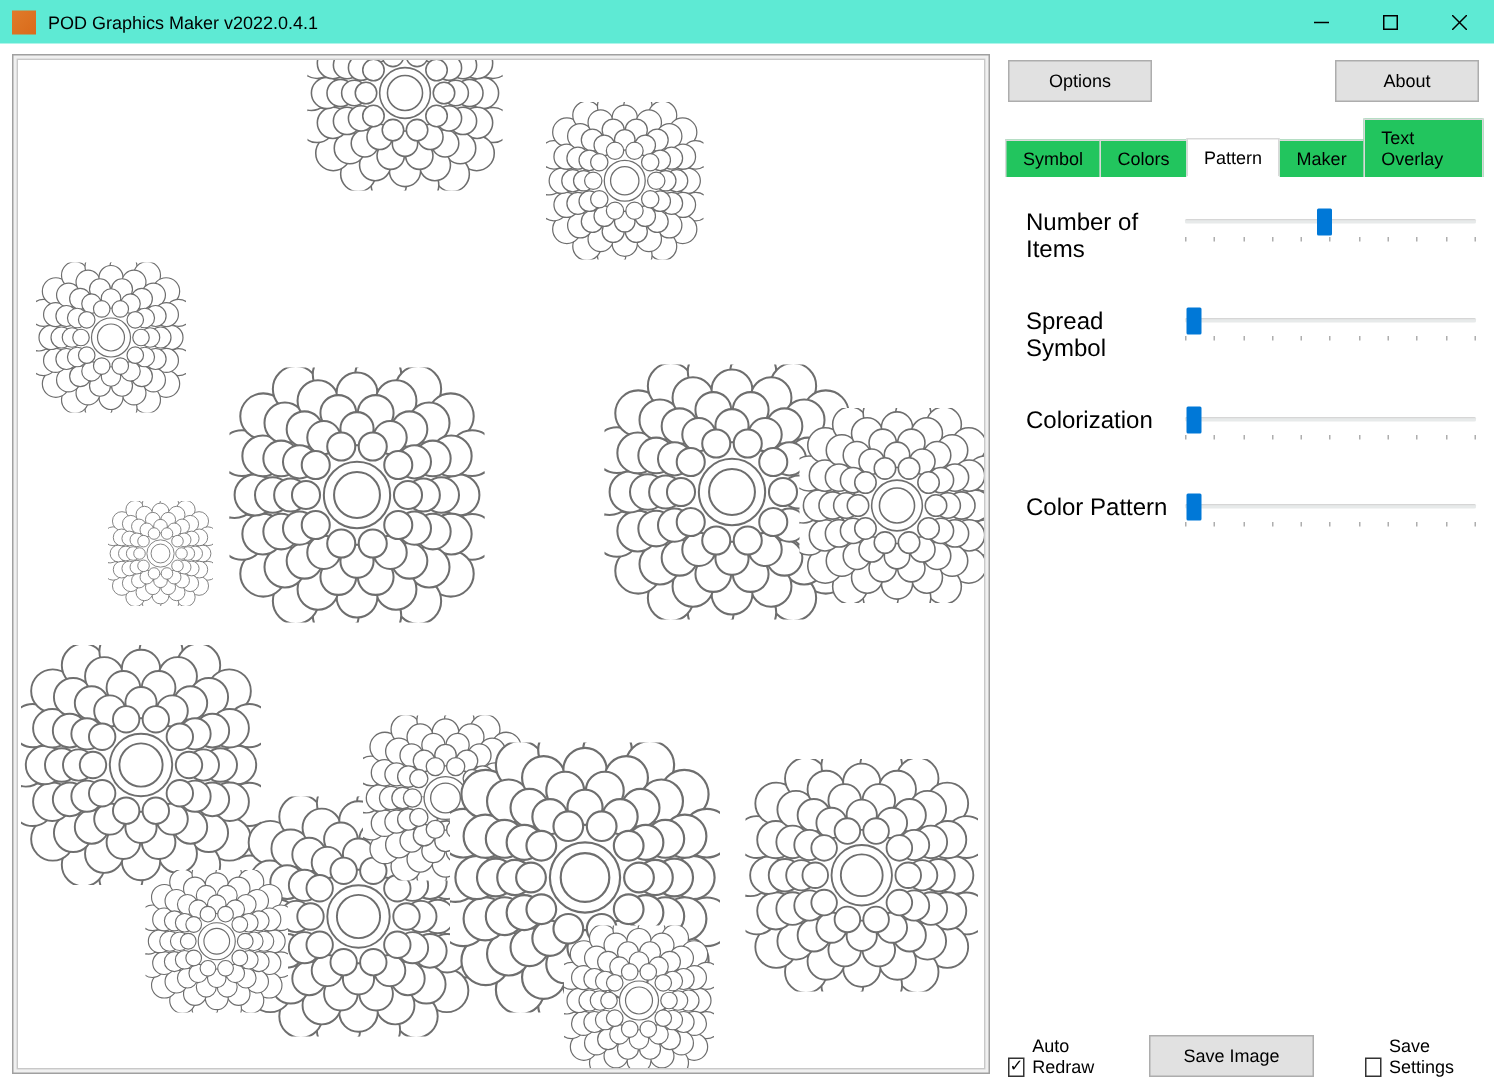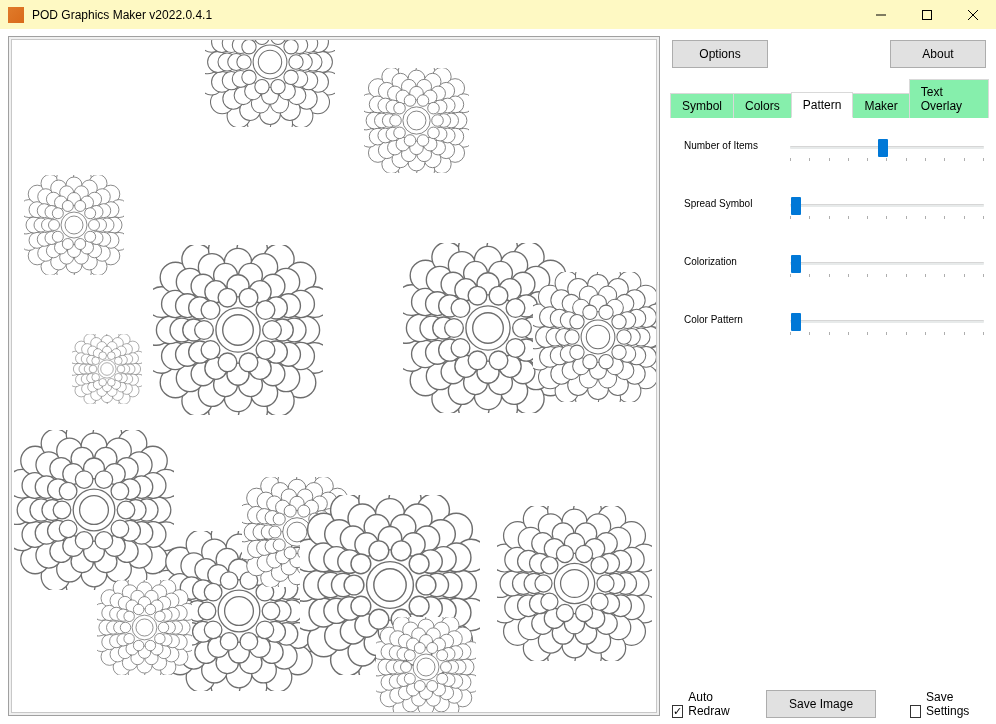--- a/index.html
+++ b/index.html
@@ -12,21 +12,21 @@
       overflow: hidden;
       display: flex;
       flex-direction: column;
     }
     
     .titlebar {
       height: 30px;
       display: flex;
       align-items: center;
       padding: 0 0 0 8px;
-      background: #fef9c3;
+      background: #5eead4;
       border-bottom: 1px solid #ffffff;
     }
     .titlebar-icon {
       width: 16px; height: 16px;
       background: linear-gradient(135deg,#e07b2a 0%,#d96a1a 100%);
       margin-right: 8px;
     }
     .titlebar-title { flex: 1; font-size: 12px; color: #000; }
     .window-controls { display: flex; }
     .window-btn {
@@ -92,21 +92,21 @@
     
     .tabs {
       display: flex;
       border-bottom: 1px solid #d9d9d9;
       margin-bottom: 8px;
       align-items: flex-end;
     }
     .tab {
       padding: 5px 11px 5px 11px;
       font-size: 12px;
-      background: #86efac;
+      background: #22c55e;
       border: 1px solid #d9d9d9;
       border-bottom: none;
       margin-right: -1px;
       cursor: pointer;
       position: relative;
       top: 1px;
     }
     .tab.active {
       background: #ffffff;
       border-bottom: 1px solid #ffffff;
@@ -115,21 +115,21 @@
 
     
     .sliders { padding: 14px 4px 0 14px; }
     .slider-row {
       display: flex;
       align-items: flex-start;
       margin-bottom: 30px;
     }
     .slider-label {
       width: 106px;
-      font-size: 10px;
+      font-size: 16px;
       color: #000;
       padding-top: 0px;
     }
     .slider-control {
       flex: 1;
       position: relative;
       height: 28px;
     }
     .slider-track {
       position: absolute;

